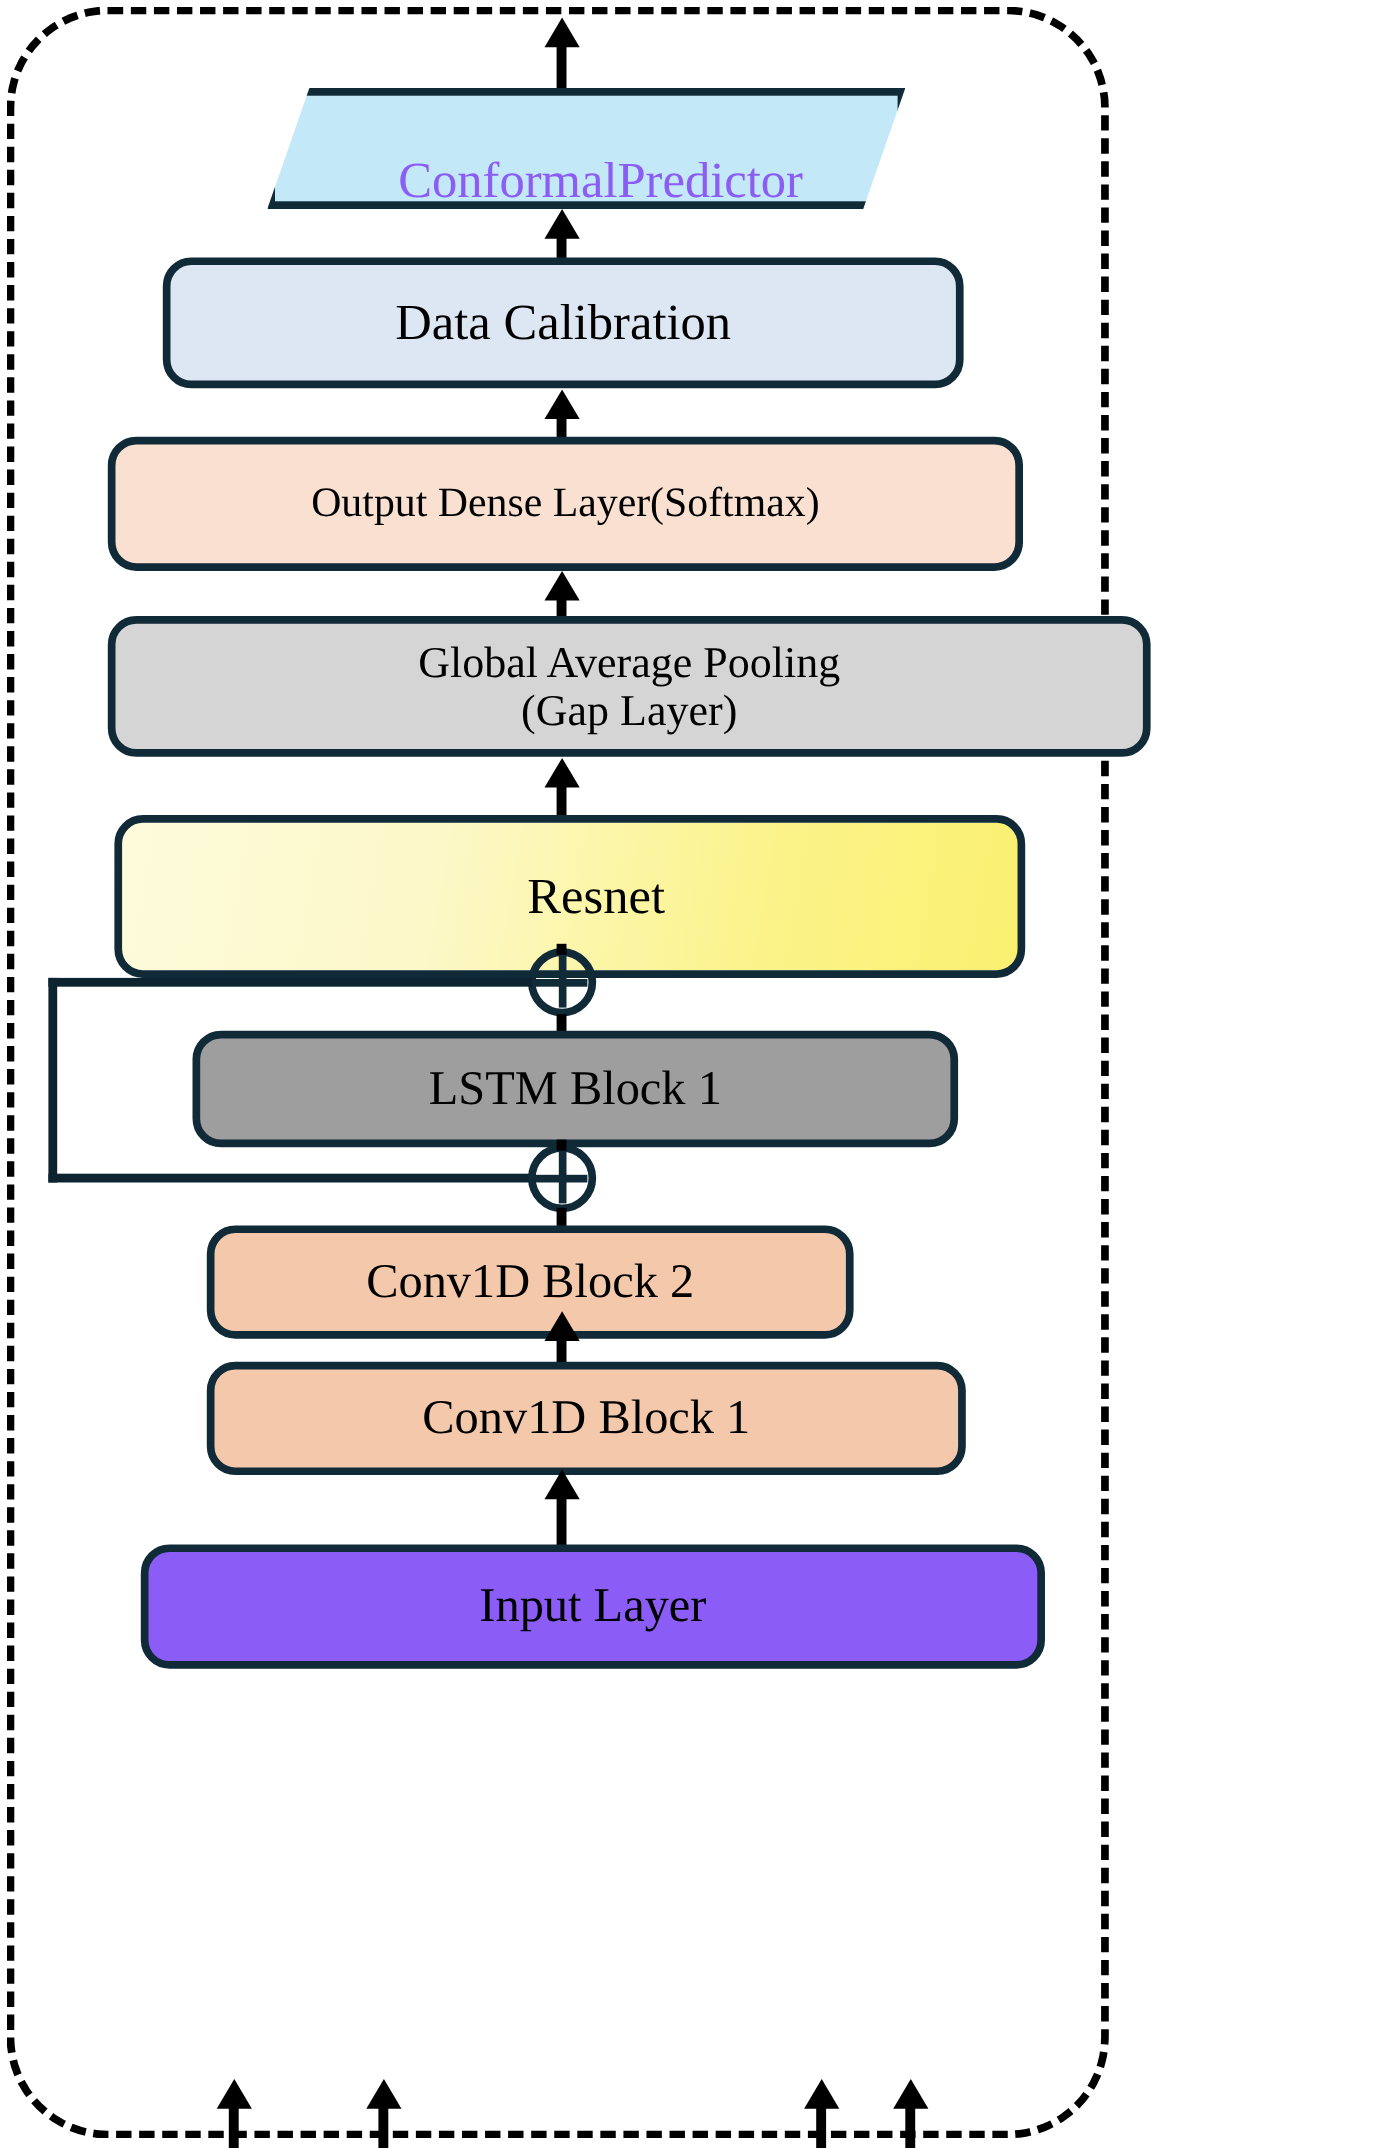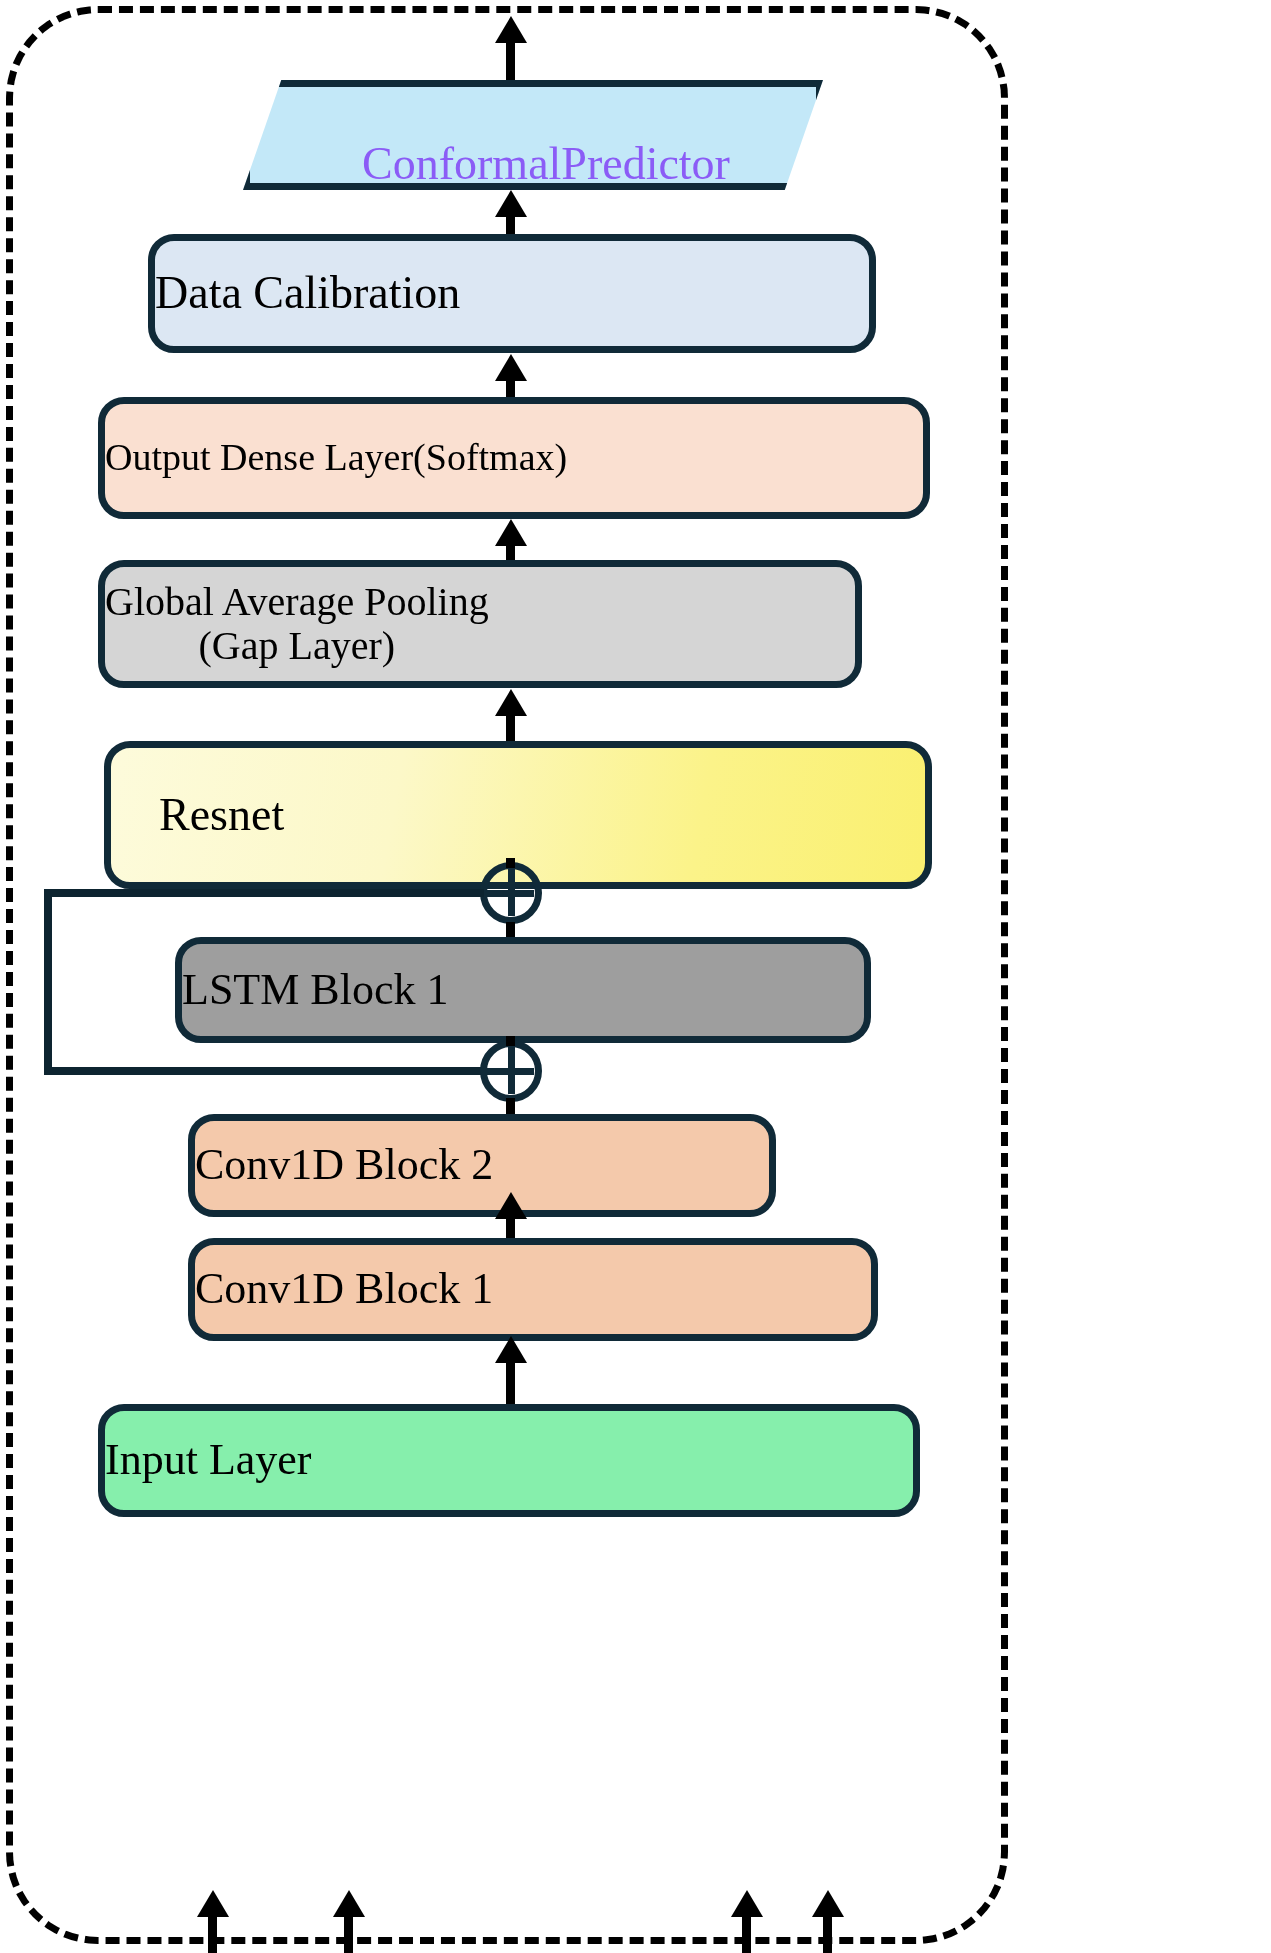--- a/index.html
+++ b/index.html
@@ -9,21 +9,21 @@
   
   .outer{
     position:absolute;left:6px;top:6px;width:1002px;height:1938px;
     border:7px dashed #000000;border-radius:92px;background:#ffffff;
     box-sizing:border-box;
   }
 
   .node{
     position:absolute;box-sizing:border-box;
     border:7px solid #102a38;
-    display:flex;align-items:center;
+    display:flex;align-items:center;justify-content:center;
     text-align:center;color:#000000;line-height:1.1;
     font-family:"Liberation Serif", serif;
   }
   .rounded{border-radius:26px;}
 
   
   .conformal-wrap{
     position:absolute;left:243px;top:80px;width:580px;height:110px;
   }
   .conformal-shape{
@@ -34,28 +34,28 @@
   }
   .conformal-label{
     position:absolute;left:0;top:0;width:100%;height:100%;
     display:flex;align-items:flex-end;justify-content:center;
     font-size:46px;line-height:1.12;color:#8b5cf6;text-align:center;
     padding-left:26px;box-sizing:border-box;
   }
 
   .n-calib{left:148px;top:234px;width:728px;height:119px;background:#dce7f3;font-size:46px;}
   .n-dense{left:98px;top:397px;width:832px;height:122px;background:#fae0d1;font-size:38px;}
-  .n-gap{left:98px;top:560px;width:764px;height:128px;background:#d5d5d5;font-size:40px;}
+  .n-gap{left:98px;top:560px;width:948px;height:128px;background:#d5d5d5;font-size:40px;}
   .n-resnet{left:104px;top:741px;width:828px;height:148px;
     background:linear-gradient(100deg,#fdfbdb 0%,#fcf8c8 35%,#fbf389 72%,#faf070 100%);
     font-size:46px;padding-left:48px;}
   .n-lstm{left:175px;top:937px;width:696px;height:106px;background:#9e9e9e;font-size:44px;}
   .n-conv2{left:188px;top:1114px;width:588px;height:103px;background:#f4c9ab;font-size:44px;}
   .n-conv1{left:188px;top:1238px;width:690px;height:103px;background:#f4c9ab;font-size:44px;}
-  .n-input{left:98px;top:1404px;width:822px;height:113px;background:#86efac;font-size:44px;}
+  .n-input{left:128px;top:1404px;width:822px;height:113px;background:#8b5cf6;font-size:44px;}
 
   
   .vline{position:absolute;background:#000000;width:9px;}
   .hline{position:absolute;background:#0d2430;height:8px;}
   .vline-d{position:absolute;background:#0d2430;width:8px;}
   .arrowhead{
     position:absolute;width:0;height:0;
     border-left:16px solid transparent;border-right:16px solid transparent;
     border-bottom:27px solid #000000;
   }

